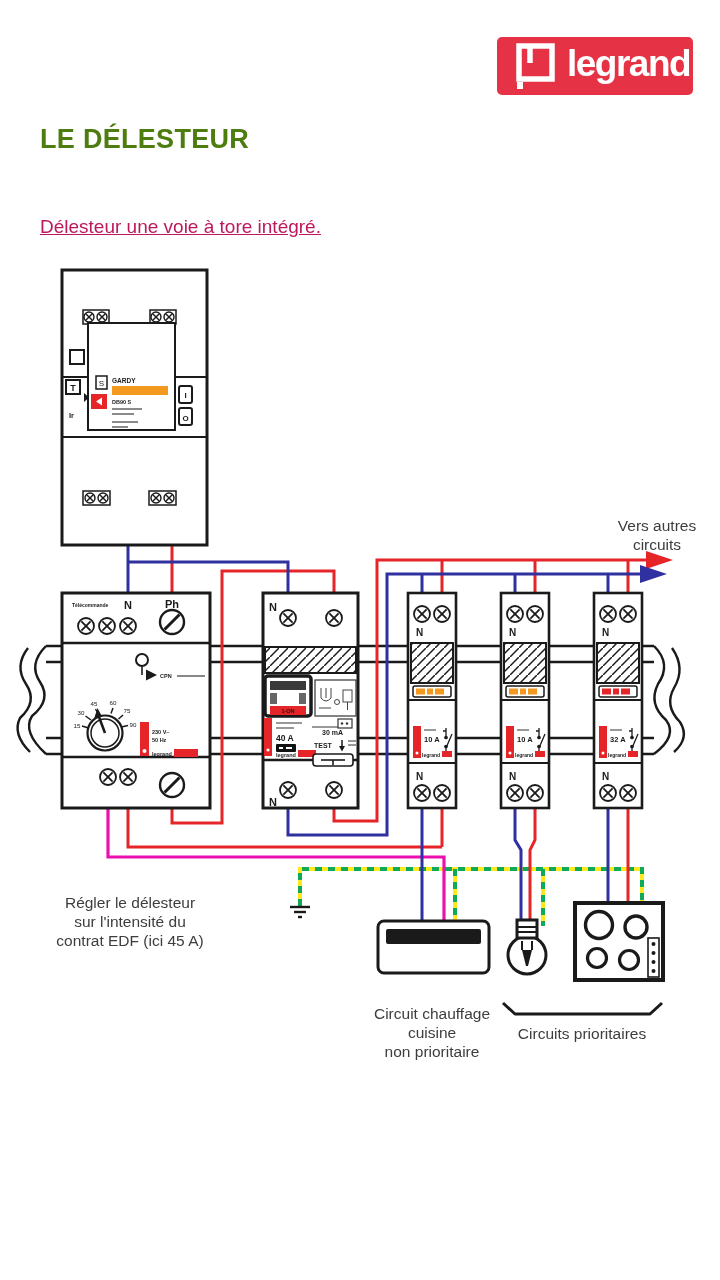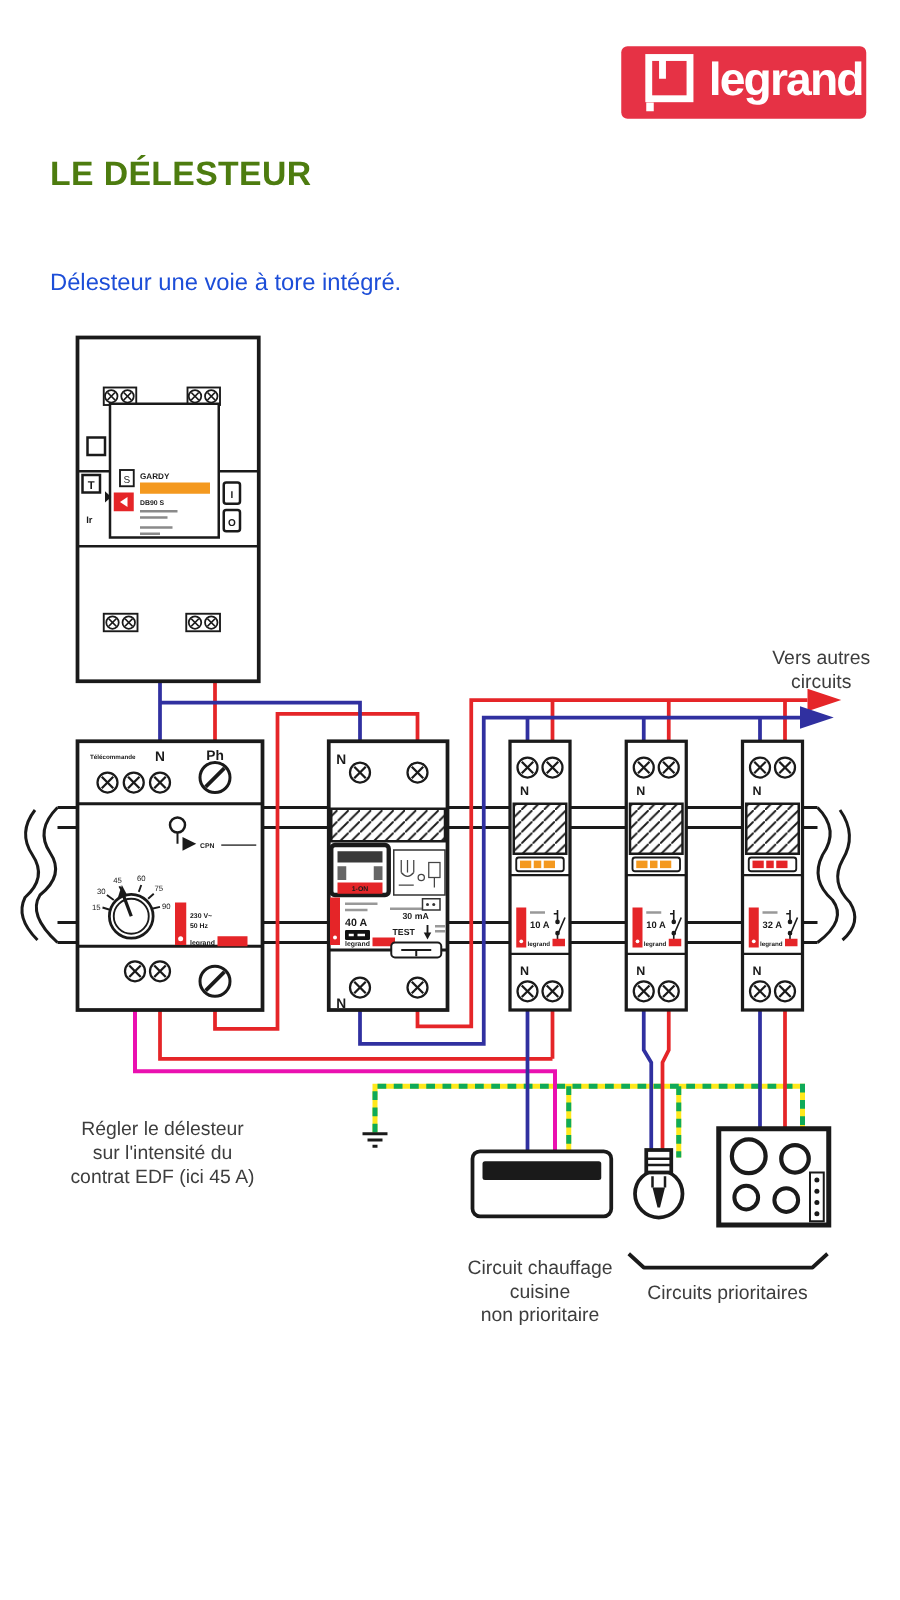--- a/index.html
+++ b/index.html
@@ -2,21 +2,21 @@
 <html><head>
 <meta charset="utf-8">
 <style>
   html,body{margin:0;padding:0;background:#fff;}
   .page{position:relative;width:720px;height:1280px;background:#fff;overflow:hidden;
         font-family:"Liberation Sans",sans-serif;}
   .logo{position:absolute;left:497px;top:37px;width:196px;height:58px;background:#e63245;
         border-radius:5px;display:flex;align-items:center;}
   .logo-text{color:#fff;font-size:37px;font-weight:700;letter-spacing:-1.5px;margin-left:6px;margin-top:-5px;}
   .title{position:absolute;left:40px;top:124px;font-size:27px;font-weight:700;color:#4d7c0f;letter-spacing:.3px;}
-  .subtitle{position:absolute;left:40px;top:216px;font-size:19px;color:#1d4ed8;}
+  .subtitle{position:absolute;left:40px;top:216px;font-size:19px;color:#be185d;text-decoration:underline;}
   svg text{font-family:"Liberation Sans",sans-serif;fill:#1a1a1a;}
   .b{font-weight:700;}
   .cap{font-size:15.5px;fill:#3d3d3d;}
   .tiny{font-size:5px;font-weight:700;}
   .micro{font-size:5.5px;font-weight:700;}
 </style>
 </head>
 <body>
 
 <div class="page">

